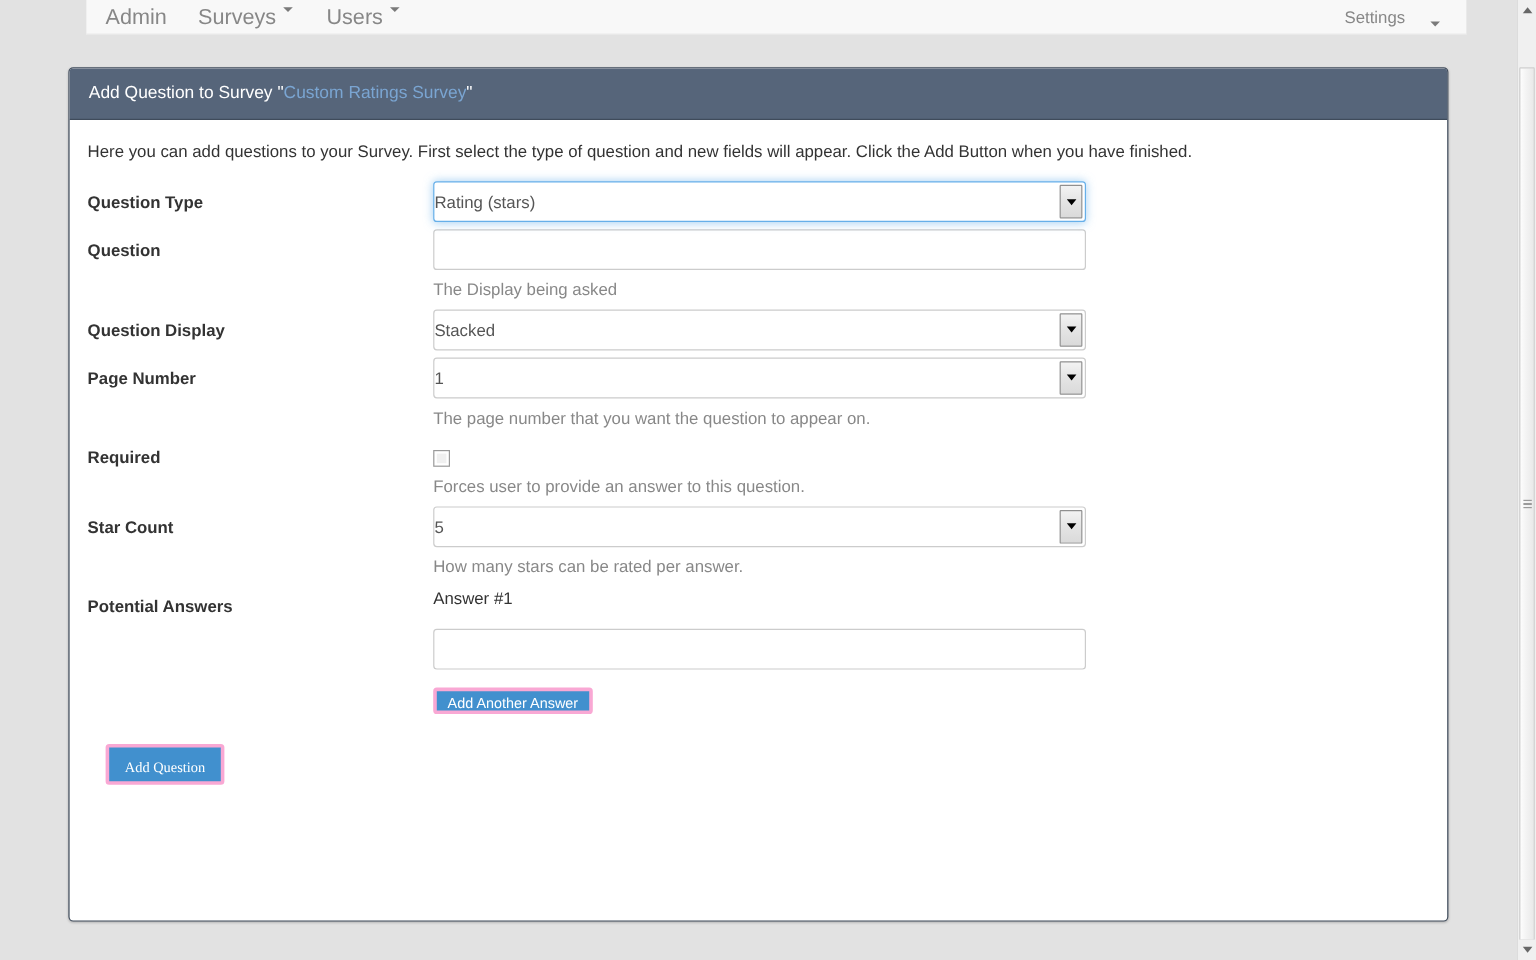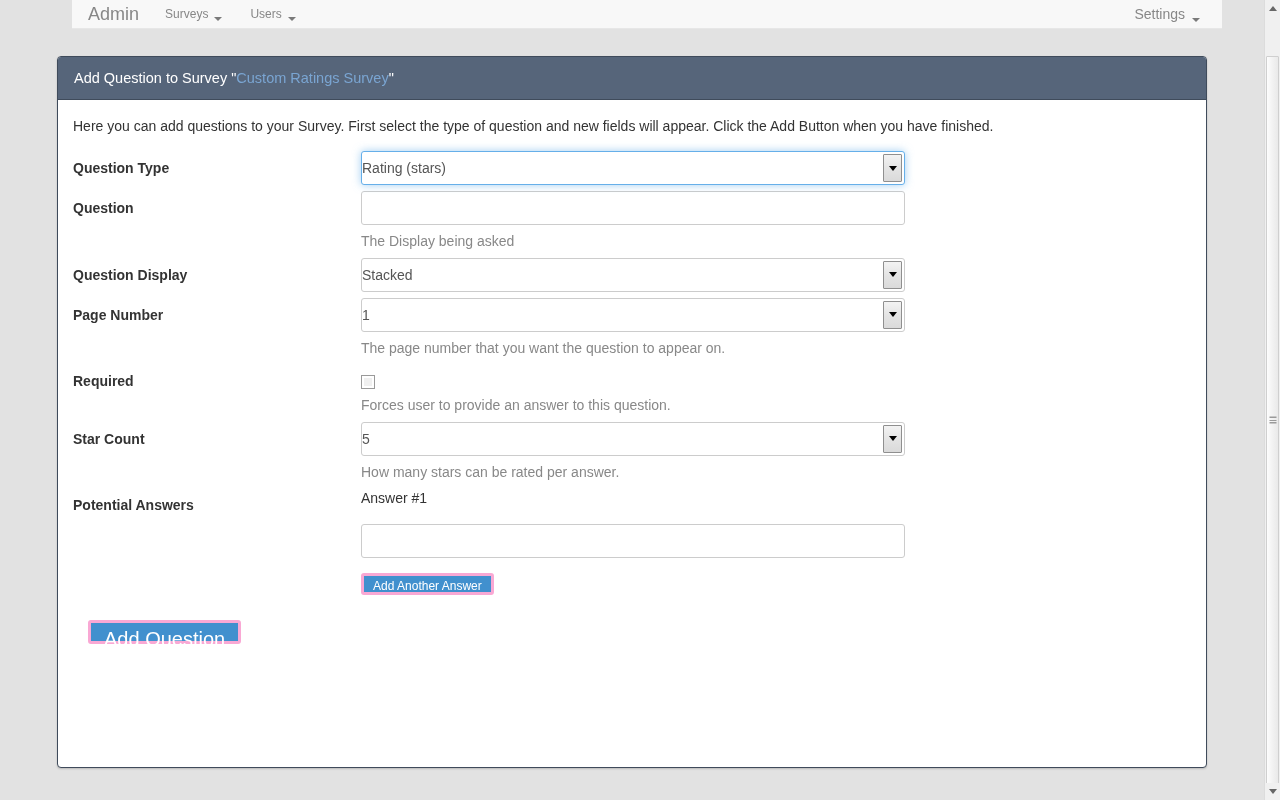--- a/index.html
+++ b/index.html
@@ -35,36 +35,36 @@
   #navbar .brand {
     color: #878787;
     font-size: 18px;
     margin-left: 16px;
     margin-right: 26px;
     line-height: 1;
     white-space: nowrap;
   }
   #navbar .navlink {
     color: #878787;
-    font-size: 12px;
+    font-size: 18px;
     margin-right: 28px;
     display: flex;
-    align-items: flex-end;
+    align-items: flex-start;
     gap: 6px;
     white-space: nowrap;
     line-height: 1;
   }
   #navbar .spacer { flex: 1; }
   #navbar .navright {
     color: #878787;
     font-size: 14px;
     margin-right: 22px;
     display: flex;
     align-items: flex-end;
-    gap: 7px;
+    gap: 21px;
     white-space: nowrap;
     line-height: 1;
   }
   .caret {
     display: inline-block;
     width: 0; height: 0;
     border-left: 4px solid transparent;
     border-right: 4px solid transparent;
     border-top: 4px solid #7a7a7a;
     position: relative;
@@ -230,24 +230,25 @@
     padding: 0;
   }
   .btn-sm {
     font-size: 12px;
     height: 22px;
     line-height: 20px;
     padding: 0 9px;
     margin-top: 15px;
   }
   .btn-lg {
-    font-size: 20px;
-    height: 24px;
+    font-size: 12px;
+    height: 34px;
     line-height: 32px;
     padding: 0 13px;
+    font-family: Liberation Serif, serif;
   }
   #submit-row {
     margin-top: 25px;
     padding-left: 15px;
   }
 
   
   #scrollbar {
     position: absolute;
     right: 0;

